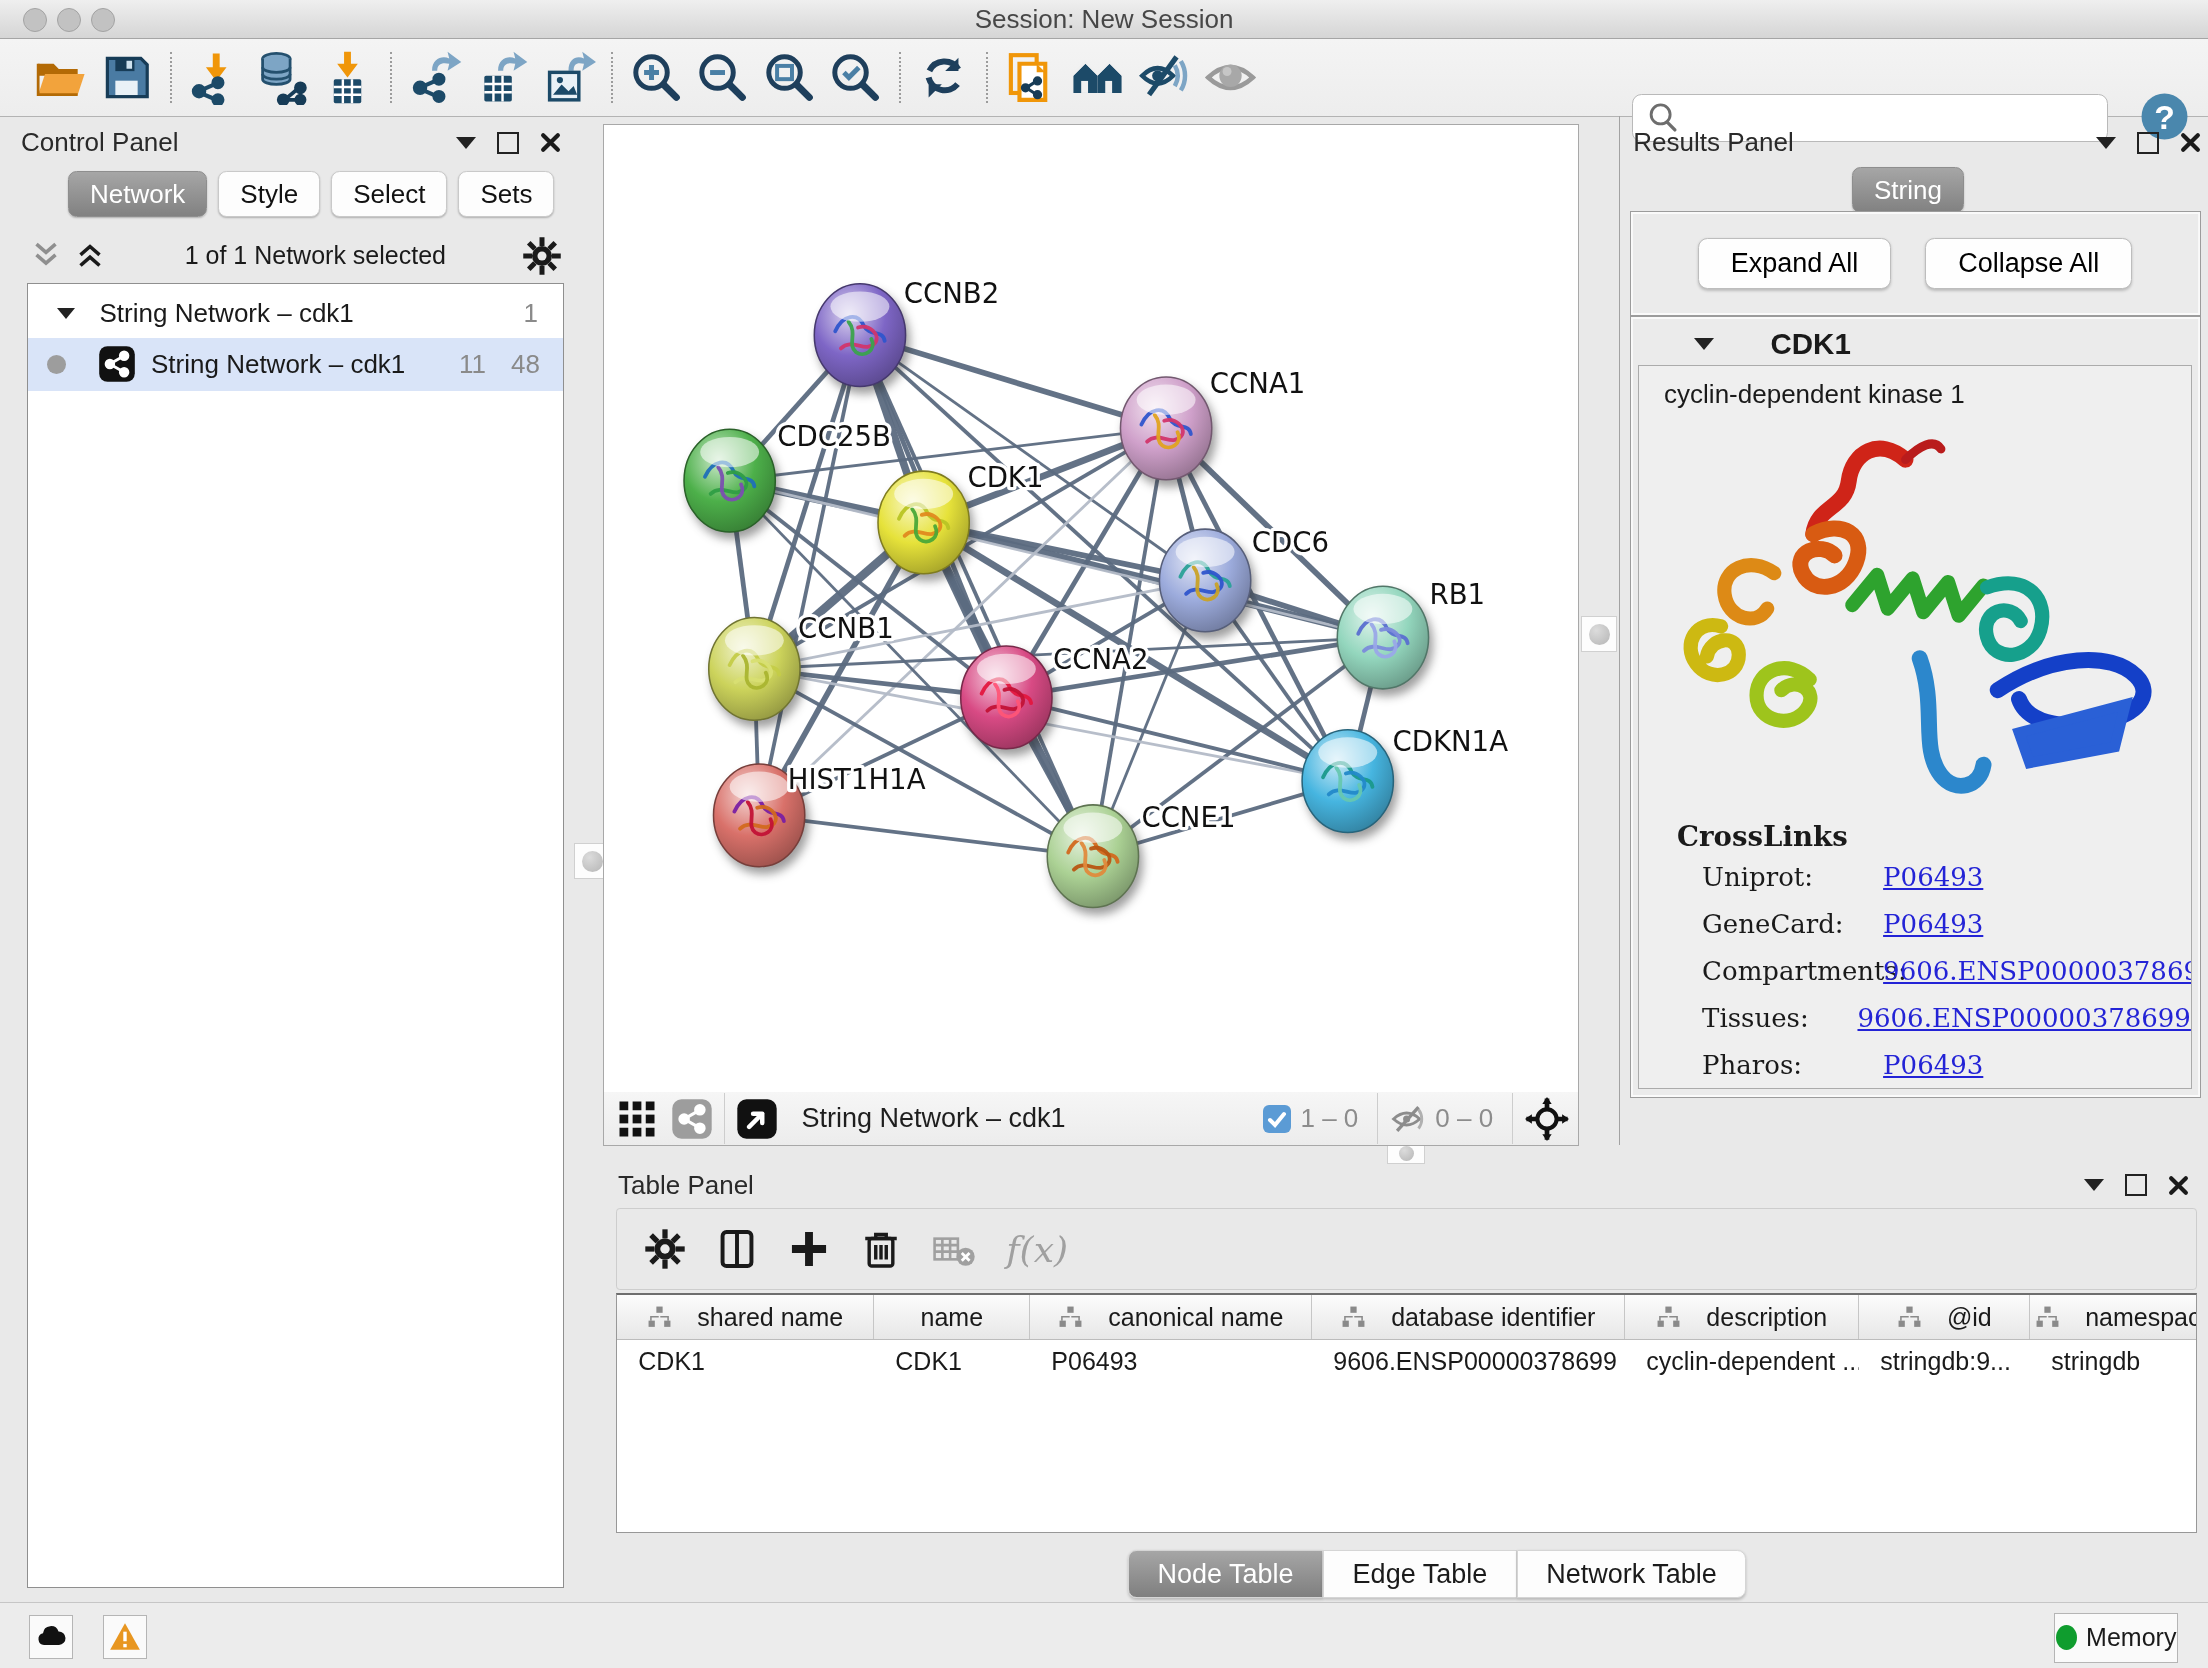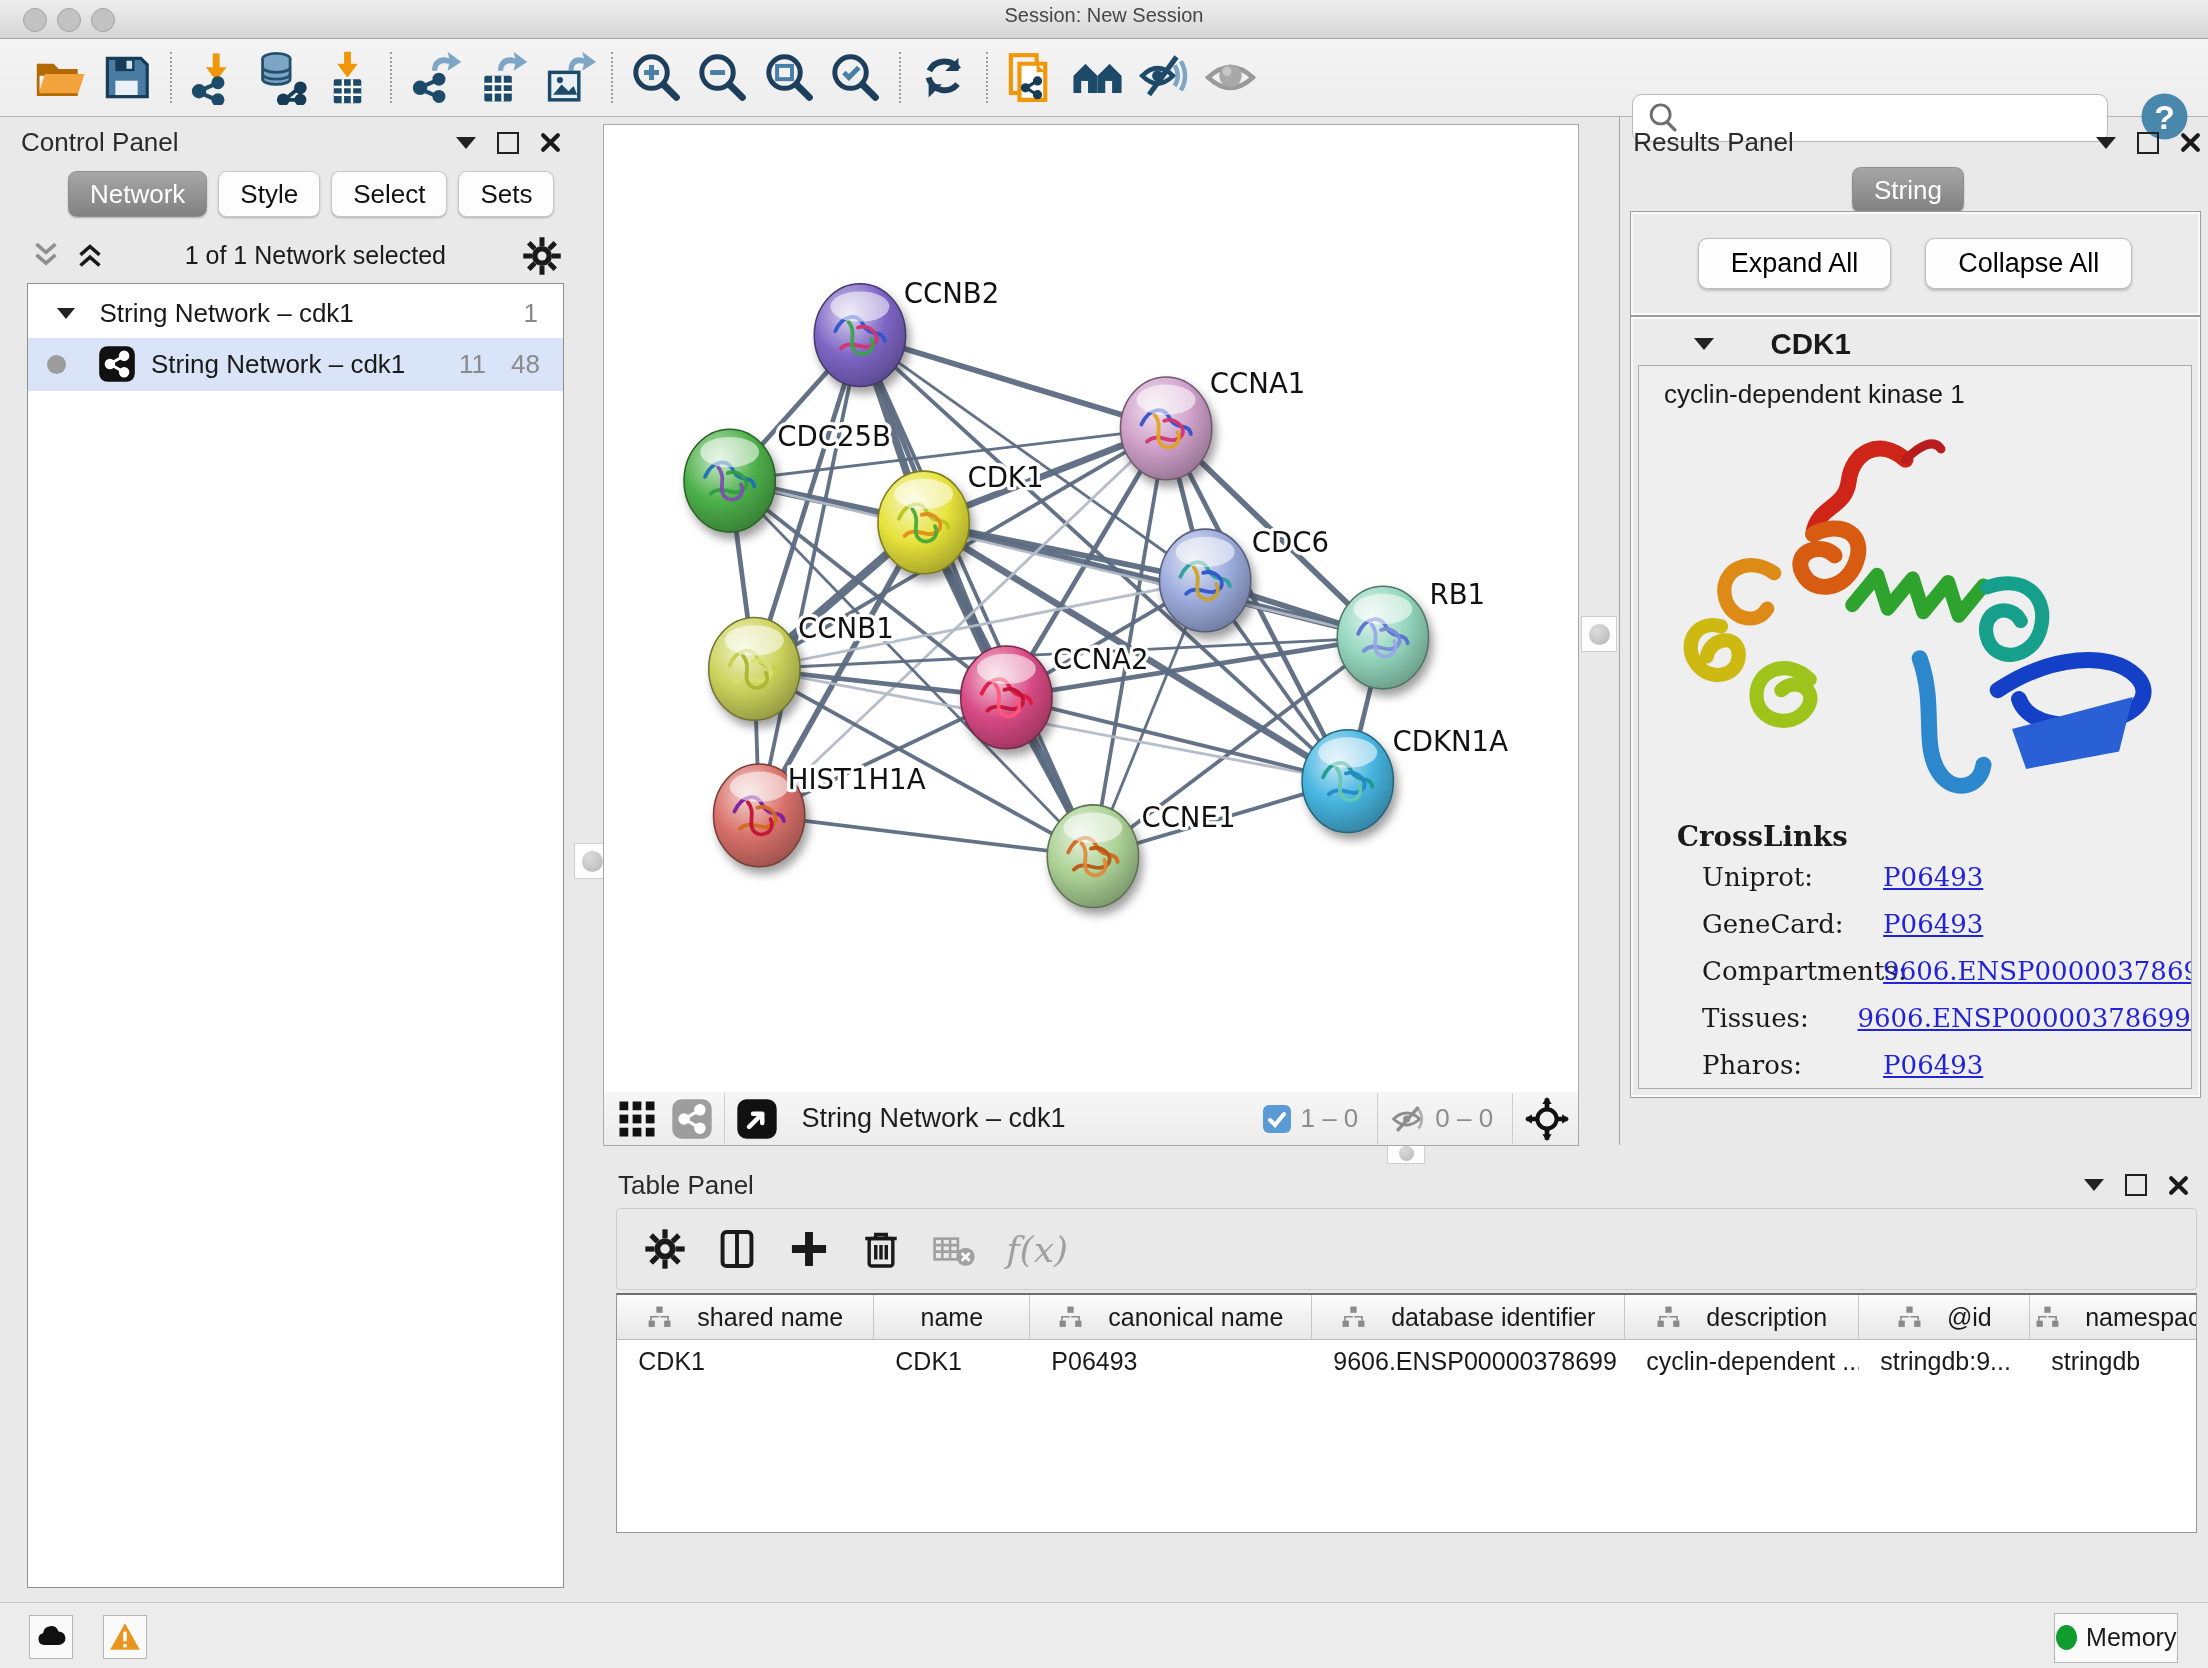--- a/index.html
+++ b/index.html
@@ -3,21 +3,21 @@
 <meta charset="utf-8">
 <style>
   html,body{margin:0;padding:0;background:#e9e9e9;font-family:"Liberation Sans",sans-serif;color:#1a1a1a;}
   #app{position:relative;width:2208px;height:1668px;background:#e9e9e9;overflow:hidden;}
   
   #titlebar{position:absolute;left:0;top:0;width:2208px;height:38px;
     background:linear-gradient(#efefef,#d5d5d5);border-bottom:1px solid #a5a5a5;}
   .mac-dot{position:absolute;top:7.6px;width:22px;height:22px;border-radius:50%;
     background:#c2c2c2;border:1px solid #a3a3a3;}
   #title-text{position:absolute;top:3.8px;left:0;width:100%;text-align:center;
-    font-size:20px;color:#474747;}
+    font-size:26px;color:#474747;}
   
   #toolbar{position:absolute;left:0;top:39px;width:2208px;height:77px;
     background:linear-gradient(#f4f4f4,#ededed);border-bottom:1.9px solid #b3b3b3;
     display:flex;align-items:center;}
   .tbtn{width:57px;height:59px;margin:0 4.8px;display:flex;align-items:center;justify-content:center;flex:0 0 auto;}
   .tsep{width:0;height:51px;border-left:2.9px dotted #9c9c9c;margin:0 9.5px;flex:0 0 auto;}
   #search-wrap{position:absolute;left:1632px;top:55px;width:474px;height:46px;background:#fff;
     border:1.9px solid #b9b9b9;border-radius:9.5px;display:flex;align-items:center;}
   #search-input{border:none;outline:none;flex:1;font-size:25px;height:38px;background:transparent;}
   
@@ -818,20 +818,25 @@
           <div class="td" style="width: 257px;">CDK1</div>
           <div class="td" style="width: 156px;">CDK1</div>
           <div class="td" style="width: 282px;">P06493</div>
           <div class="td" style="width: 313px;">9606.ENSP00000378699</div>
           <div class="td" style="width: 234px;">cyclin-dependent ...</div>
           <div class="td" style="width: 171px;">stringdb:9...</div>
           <div class="td" style="width: 190px;">stringdb</div>
         </div>
 
     </div>
+    <div id="bottom-tabs">
+        <div class="bt active">Node Table</div>
+        <div class="bt">Edge Table</div>
+        <div class="bt">Network Table</div>
+      </div>
   </div>
 
   <div id="statusbar">
     <div class="status-btn" style="left:28.5px">
       <svg width="32" height="32" viewBox="0 0 32 32">
         <path d="M9 24 a6 6 0 0 1 -1 -11.8 A8 8 0 0 1 23.5 10.5 A5.5 5.5 0 0 1 24 24z" fill="#111"></path>
       </svg>
     </div>
     <div class="status-btn" style="left:103px">
       <svg width="34" height="34" viewBox="0 0 32 32">

